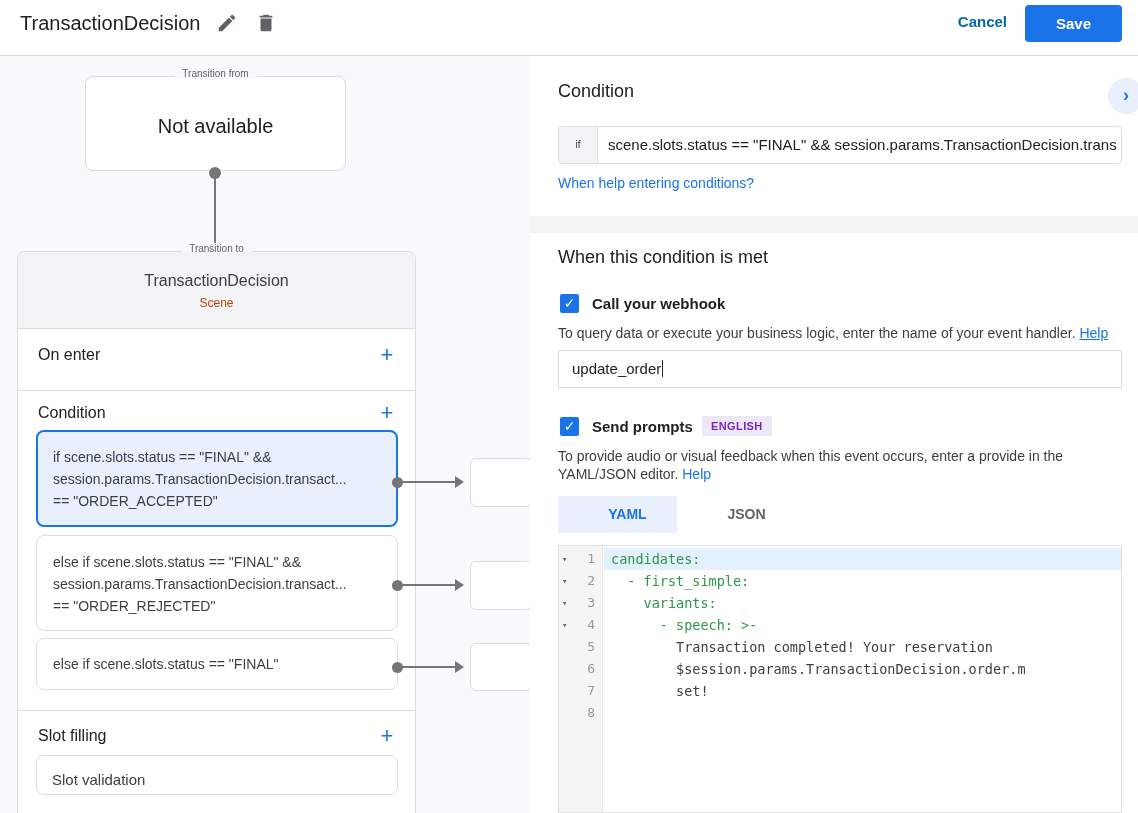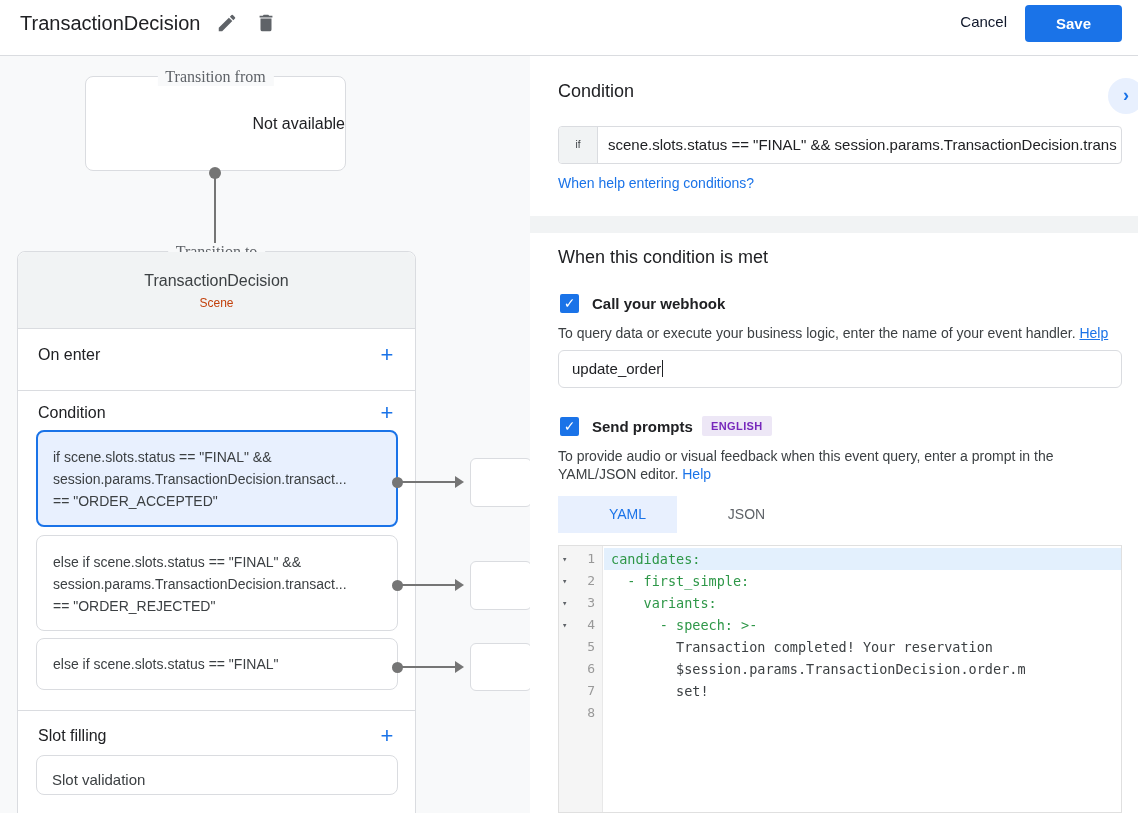--- a/index.html
+++ b/index.html
@@ -6,32 +6,32 @@
   html,body { background:#fff; }
   body { font-family:"Liberation Sans", sans-serif; color:#202124; }
   #app { position:relative; width:1138px; height:813px; overflow:hidden; background:#fff; }
 
   
   .topbar { position:absolute; left:0; top:0; width:1138px; height:56px; background:#fff;
             border-bottom:1px solid #dadce0; z-index:30; }
   .topbar-title { position:absolute; left:20px; top:12px; font-size:20px; color:#202124; }
   .icon-btn { position:absolute; top:12px; width:24px; height:24px; color:#5f6368; cursor:pointer; }
   .icon-btn svg { width:22px; height:22px; fill:#5f6368; }
-  .btn-cancel { position:absolute; right:131px; top:13px; color:#0f172a; font-size:15px; font-weight:400; cursor:pointer; }
+  .btn-cancel { position:absolute; right:131px; top:13px; color:#0369a1; font-size:15px; font-weight:700; cursor:pointer; }
   .btn-save { position:absolute; right:16px; top:5px; width:97px; height:37px; background:#1a73e8; color:#fff;
               font-size:15px; font-weight:600; border:none; border-radius:4px; text-align:center; line-height:37px; cursor:pointer; }
 
   
   .left-pane { position:absolute; left:0; top:56px; width:530px; height:757px; background:#f8f9fa; overflow:hidden; }
 
   .fbox { position:absolute; background:#fff; border:1px solid #dadce0; border-radius:8px; }
   .legend { position:absolute; top:-9px; left:50%; transform:translateX(-50%); background:#f8f9fa;
-            padding:0 8px; font-size:16px; color:#5f6368; white-space:nowrap;font-family:Liberation Serif, serif; }
+            padding:0 8px; font-size:10px; color:#5f6368; white-space:nowrap; }
   .tfrom { left:85px; top:20px; width:261px; height:95px; }
-  .tfrom-value { position:absolute; left:0; right:0; top:38px; text-align:right; font-size:16px; color:#202124; }
+  .tfrom-value { position:absolute; left:0; right:0; top:38px; text-align:center; font-size:20px; color:#202124; }
 
   .varrow-line { position:absolute; left:214px; top:116px; width:2px; height:112px; background:#757575; }
   .varrow-dot { position:absolute; left:209px; top:111px; width:12px; height:12px; border-radius:50%; background:#757575; }
   .varrow-head { position:absolute; left:208px; top:226px; width:0; height:0;
                  border-left:7px solid transparent; border-right:7px solid transparent; border-top:10px solid #757575; }
 
   .tto { left:17px; top:195px; width:399px; height:575px; border-radius:8px 8px 0 0; }
   .tto-head { position:absolute; left:0; top:0; width:100%; height:77px; background:#f1f3f4;
               border-bottom:1px solid #dadce0; border-radius:8px 8px 0 0; }
   .tto-title { position:absolute; left:0; right:0; top:20px; text-align:center; font-size:16px; color:#3c4043; }
@@ -75,29 +75,29 @@
   .when-heading { position:absolute; left:28px; top:191px; font-size:18px; color:#202124; }
 
   .checkbox { position:absolute; left:30px; width:19px; height:19px; background:#1a73e8; border-radius:2px;
               color:#fff; font-size:14px; line-height:19px; text-align:center; cursor:pointer; }
   .chk-label { position:absolute; left:62px; font-size:15px; font-weight:700; color:#202124; }
   .helper { position:absolute; left:28px; width:566px; font-size:14px; color:#3c4043; line-height:18px; }
   .help-link { color:#1a73e8; cursor:pointer; }
   .help-underline { text-decoration:underline; }
 
   .webhook-input { position:absolute; left:28px; top:294px; width:564px; height:38px; border:1px solid #dadce0;
-                   border-radius:6px; background:#fff; font-size:15px; color:#202124; line-height:36px; padding:0 13px;
+                   border-radius:0; background:#fff; font-size:15px; color:#202124; line-height:36px; padding:0 13px;
                    white-space:nowrap; overflow:hidden; }
   .caret { display:inline-block; width:0; height:17px; border-left:1.5px solid #202124; vertical-align:-3px; margin-left:1px; }
 
   .badge { position:absolute; left:172px; top:-2px; background:#ede7f6; color:#7627bb; font-size:11px; font-weight:700;
            letter-spacing:.4px; padding:4px 9px; border-radius:2px; }
 
   .tabs { position:absolute; left:28px; top:440px; height:37px; display:flex; }
-  .tab { width:119px; height:37px; text-align:center; line-height:37px; font-size:14px; font-weight:400;
+  .tab { width:119px; height:37px; text-align:center; line-height:37px; font-size:14px; font-weight:700;
          color:#5f6368; cursor:pointer;padding-left:20px; }
   .tab.active { background:#e8f0fe; color:#1a73e8; }
 
   
   .editor { position:absolute; left:28px; top:489px; width:564px; height:268px; border:1px solid #e0e0e0;
             background:#fff; font-family:"DejaVu Sans Mono", monospace; font-size:13.5px; overflow:hidden; }
   .gutter { position:absolute; left:0; top:0; width:44px; height:100%; background:#f5f5f5; border-right:1px solid #e8e8e8; }
   .ed-row { position:absolute; left:0; width:100%; height:22px; line-height:22px; }
   .ed-row .gcell { position:absolute; left:0; top:0; width:44px; height:22px; }
   .fold { position:absolute; left:3px; top:0; width:12px; color:#5f6368; font-size:9px; line-height:22px; cursor:pointer; }
@@ -226,21 +226,21 @@
     </div>
 
     <div class="checkbox" style="top:361px;">
       <span>✓</span>
     </div>
     <div class="chk-label" style="top:362px;">Send prompts</div>
     <div class="chk-label" style="top:362px; left:0; width:0;">
       <span class="badge">ENGLISH</span>
     </div>
     <div class="helper" style="top:391px;">
-      <span>To provide audio or visual feedback when this event query, enter a prompt in the YAML/JSON editor.</span>
+      <span>To provide audio or visual feedback when this event occurs, enter a provide in the YAML/JSON editor.</span>
       <span class="help-link">Help</span>
     </div>
 
     <div class="tabs">
       <div class="tab active">YAML</div>
       <div class="tab">JSON</div>
     </div>
 
     <div class="editor">
       <div class="gutter"></div>

